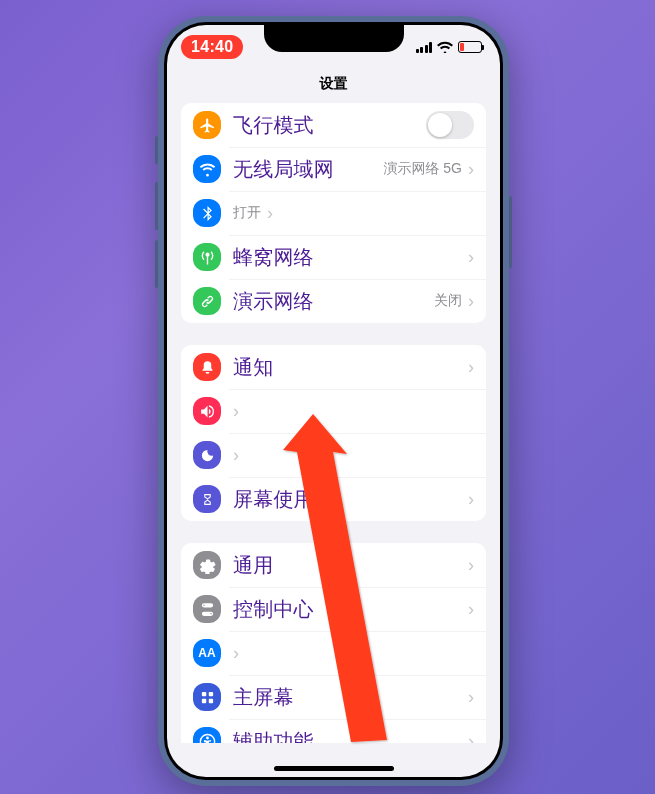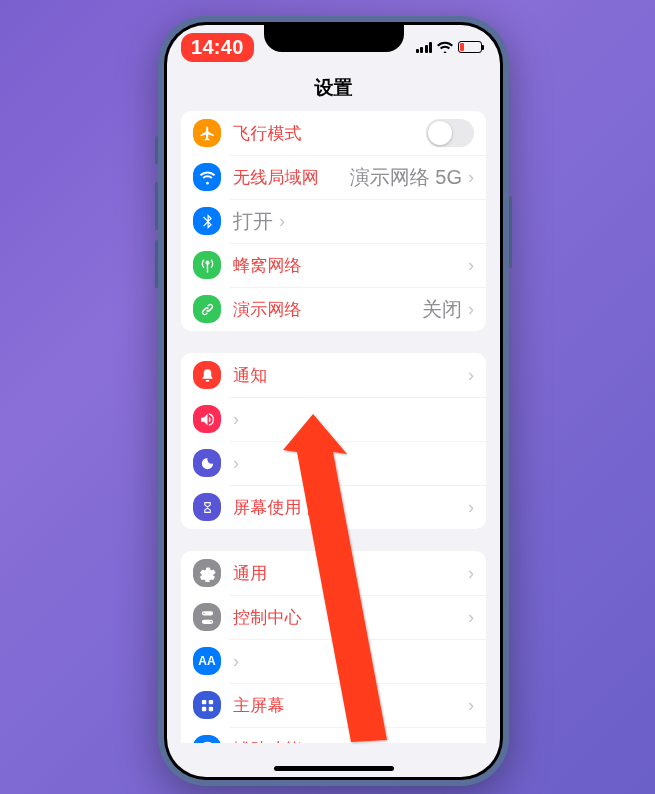--- a/index.html
+++ b/index.html
@@ -36,51 +36,51 @@
     width: 140px; height: 30px;
     background: #000;
     border-radius: 0 0 18px 18px;
     z-index: 50;
   }
   .status-bar {
     height: 44px; display: flex; justify-content: space-between; align-items: center;
     padding: 0 18px 0 14px; position: relative; z-index: 40;
   }
   .time-pill {
-    background: #ff3b30; color: #fff; font-size: 20px; font-weight: 600;
+    background: #ff3b30; color: #fff; font-size: 16px; font-weight: 600;
     padding: 3px 10px 3px 10px; border-radius: 12px; letter-spacing: .3px;
   }
   .status-right { display: flex; align-items: center; gap: 5px; }
   .sig-bars { display: flex; align-items: flex-end; gap: 1.5px; height: 11px; }
   .sig-bars span { width: 3px; background: #000; border-radius: 1px; }
   .sig-bars span:nth-child(1){height:4px} .sig-bars span:nth-child(2){height:6px}
   .sig-bars span:nth-child(3){height:8px} .sig-bars span:nth-child(4){height:11px}
   .wifi-ic { width: 16px; height: 12px; }
   .batt { width: 24px; height: 12px; border: 1px solid #000; border-radius: 3px; position: relative; }
   .batt::after { content:""; position:absolute; right:-3px; top:3px; width:2px; height:5px; background:#000; border-radius:0 1px 1px 0; }
   .batt-fill { position:absolute; left:1px; top:1px; bottom:1px; width:18%; background:#ff3b30; border-radius:1px; }
-  .header { text-align: center; font-size: 19px; font-weight: 600; color: #000; padding: 6px 0 10px; }
+  .header { text-align: center; font-size: 14px; font-weight: 600; color: #000; padding: 6px 0 10px; }
   .content { height: calc(100% - 44px - 34px); overflow: hidden; }
   .group { background:#fff; border-radius:10px; margin:0 14px 22px; overflow:hidden; }
   .group:first-of-type{ margin-top: 4px; }
   .row {
     display:flex; align-items:center; min-height:44px;
     padding: 5px 12px 5px 12px; position:relative;
   }
   .row + .row::before {
     content:""; position:absolute; left:48px; right:0; top:0; height:1px;
     background:#e5e5ea; transform:scaleY(.5); transform-origin:top;
   }
   .row .ic {
     width:28px; height:28px; border-radius:12px; flex:0 0 28px;
     display:flex; align-items:center; justify-content:center; margin-right:12px;
     color:#fff;
   }
-  .row .label { flex:1; font-size:17px; color:#ef4444; letter-spacing:.2px; }
-  .row .value { font-size:20px; color:#8e8e93; margin-right:6px; }
+  .row .label { flex:1; font-size:20px; color:#4c1d95; letter-spacing:.2px; }
+  .row .value { font-size:14px; color:#8e8e93; margin-right:6px; }
   .row .chev { color:#c7c7cc; font-size:18px; line-height:1; }
   .toggle {
     width:48px; height:28px; background:#e9e9eb; border-radius:14px; position:relative; flex:0 0 48px;
   }
   .toggle .knob {
     position:absolute; top:2px; left:2px; width:24px; height:24px; background:#fff;
     border-radius:50%; box-shadow:0 1px 3px rgba(0,0,0,.25);
   }
   .home-ind {
     position:absolute; bottom:6px; left:50%; transform:translateX(-50%);

